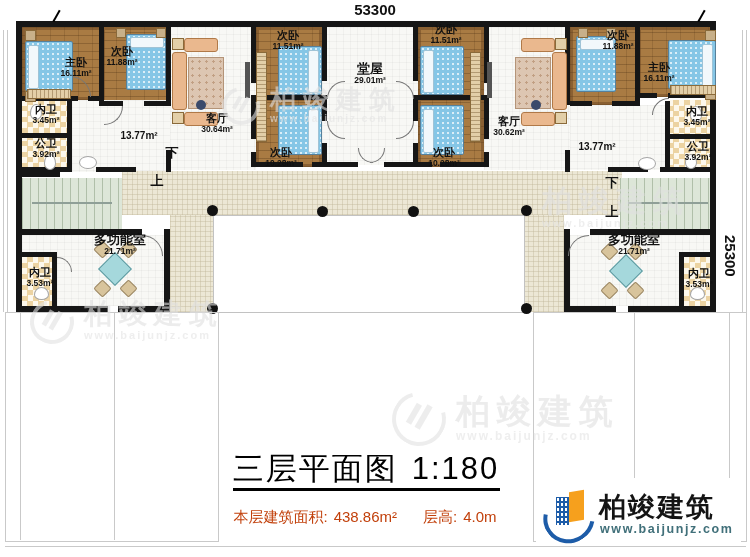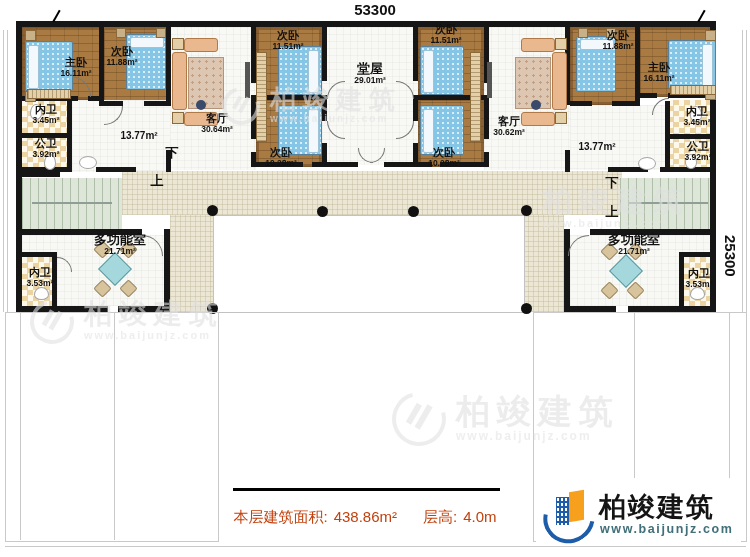--- a/index.html
+++ b/index.html
@@ -400,20 +400,23 @@
     <span class="wm-mark" style="width:46px;height:46px">
         <b style="left:13px;top:10px;width:6px;height:22px"></b>
         <b style="left:23px;top:6px;width:6px;height:26px"></b>
       </span>
     <span>
         <span class="wm-t1" style="font-size:34px;display:block">柏竣建筑</span>
     <span class="wm-t2" style="font-size:12px;display:block">www.baijunjz.com</span>
       </span>
   </div>
 
+  <div class="title-line" style="left:366px;top:448px">
+    <span>三层平面图</span><span class="gap"></span><span>1:180</span>
+  </div>
   <i class="underline" style="left:233px;top:488px;width:267px;height:3px"></i>
   <div class="info" style="left:368px;top:508px">
     <span>本层建筑面积:</span><span>438.86m²</span><span class="gap"></span><span>层高:</span><span>4.0m</span>
   </div>
 
   <div class="brand-bg" style="left:536px;top:478px;width:205px;height:66px"></div>
   <div class="logo" style="left:545px;top:489px;width:48px;height:48px">
     <span class="swoosh"></span>
     <span class="b-or"></span>
     <span class="b-bl"></span>

